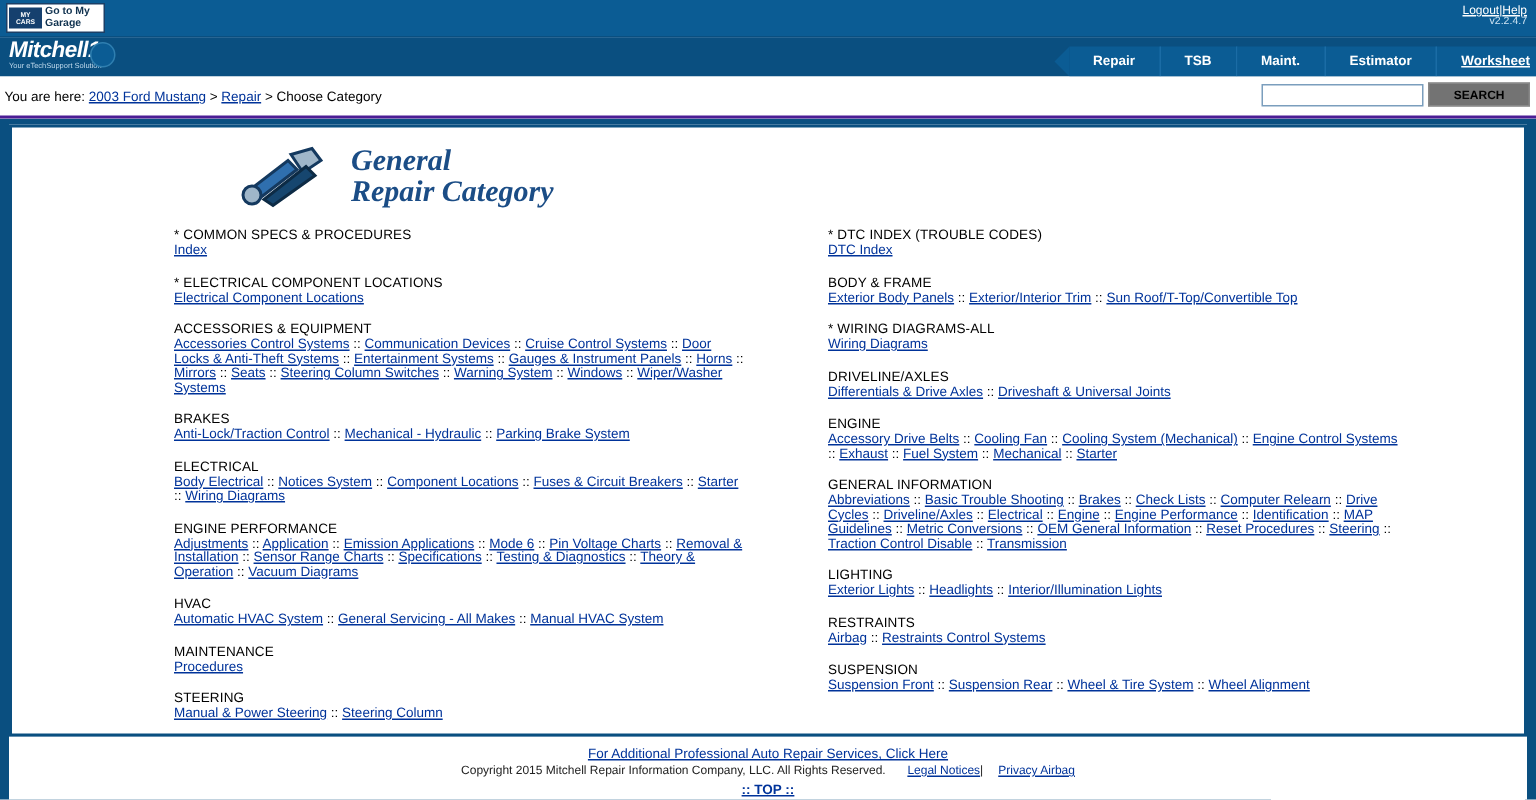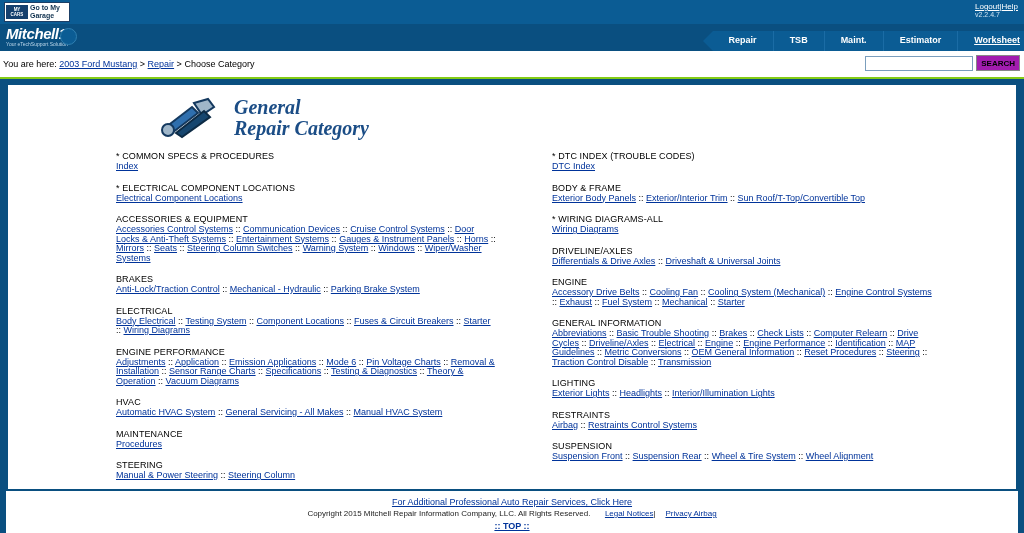--- a/index.html
+++ b/index.html
@@ -34,21 +34,21 @@
     background: #15406e; padding: 2px 1px;
     line-height: 5px; text-align: center;
     width: 22px;
   }
   .garage-text {
     font-size: 7px; line-height: 8px; font-weight: bold;
     color: #10324f; margin-left: 2px;
   }
   .top-right {
     position: absolute; right: 6px; top: 2px;
-    color: #ffffff; font-size: 8px;
+    text-align: right; color: #ffffff; font-size: 8px;
   }
   .top-right a { color: #ffffff; }
   .top-right .ver { font-size: 7px; color: #cfe4f3; text-decoration: none; }
 
   
   .brandbar {
     height: 26px;
     background: #0a4f80;
     position: relative;
   }
@@ -86,21 +86,21 @@
     text-align: center;
     white-space: nowrap;
   }
   .navtab:last-child { border-right: none; padding-right: 4px; text-decoration: underline; }
 
   
   .crumbrow {
     height: 28px;
     background: #ffffff;
     position: relative;
-    border-bottom: 2px solid #84cc16;
+    border-bottom: 2px solid #4c1d95;
   }
   .crumb {
     position: absolute; left: 3px; top: 8px;
     font-size: 9px; color: #000;
   }
   .crumb a { color: #00339a; }
   .searchbox {
     position: absolute; right: 4px; top: 4px;
     display: flex; align-items: center;
   }
@@ -109,22 +109,22 @@
     border: 1px solid #7b9ebd;
     font-size: 9px;
     padding: 0 2px;
   }
   .searchbox button {
     margin-left: 3px;
     height: 16px;
     font-size: 8px;
     font-weight: bold;
     border: 1px solid #888;
-    background: #a21caf;
-    padding: 0 4px;
+    background: #737373;
+    padding: 0 16px;
     cursor: pointer;
   }
 
   
   .page {
     background: #0a4f80;
     padding: 4px 6px 0 6px;
     height: 533px;
   }
   .content {
@@ -271,21 +271,21 @@
           <div class="group">
             <div class="group-head">ACCESSORIES &amp; EQUIPMENT</div>
             <div class="group-links"><a>Accessories Control Systems</a><span class="sep"> :: </span><a>Communication Devices</a><span class="sep"> :: </span><a>Cruise Control Systems</a><span class="sep"> :: </span><a>Door Locks &amp; Anti-Theft Systems</a><span class="sep"> :: </span><a>Entertainment Systems</a><span class="sep"> :: </span><a>Gauges &amp; Instrument Panels</a><span class="sep"> :: </span><a>Horns</a><span class="sep"> :: </span><a>Mirrors</a><span class="sep"> :: </span><a>Seats</a><span class="sep"> :: </span><a>Steering Column Switches</a><span class="sep"> :: </span><a>Warning System</a><span class="sep"> :: </span><a>Windows</a><span class="sep"> :: </span><a>Wiper/Washer Systems</a></div>
           </div>
           <div class="group">
             <div class="group-head">BRAKES</div>
             <div class="group-links"><a>Anti-Lock/Traction Control</a><span class="sep"> :: </span><a>Mechanical - Hydraulic</a><span class="sep"> :: </span><a>Parking Brake System</a></div>
           </div>
           <div class="group">
             <div class="group-head">ELECTRICAL</div>
-            <div class="group-links"><a>Body Electrical</a><span class="sep"> :: </span><a>Testing System</a><span class="sep"> :: </span><a>Component Locations</a><span class="sep"> :: </span><a>Fuses &amp; Circuit Breakers</a><span class="sep"> :: </span><a>Starter</a><span class="sep"> :: </span><a>Wiring Diagrams</a></div>
+            <div class="group-links"><a>Body Electrical</a><span class="sep"> :: </span><a>Notices System</a><span class="sep"> :: </span><a>Component Locations</a><span class="sep"> :: </span><a>Fuses &amp; Circuit Breakers</a><span class="sep"> :: </span><a>Starter</a><span class="sep"> :: </span><a>Wiring Diagrams</a></div>
           </div>
           <div class="group">
             <div class="group-head">ENGINE PERFORMANCE</div>
             <div class="group-links"><a>Adjustments</a><span class="sep"> :: </span><a>Application</a><span class="sep"> :: </span><a>Emission Applications</a><span class="sep"> :: </span><a>Mode 6</a><span class="sep"> :: </span><a>Pin Voltage Charts</a><span class="sep"> :: </span><a>Removal &amp; Installation</a><span class="sep"> :: </span><a>Sensor Range Charts</a><span class="sep"> :: </span><a>Specifications</a><span class="sep"> :: </span><a>Testing &amp; Diagnostics</a><span class="sep"> :: </span><a>Theory &amp; Operation</a><span class="sep"> :: </span><a>Vacuum Diagrams</a></div>
           </div>
           <div class="group">
             <div class="group-head">HVAC</div>
             <div class="group-links"><a>Automatic HVAC System</a><span class="sep"> :: </span><a>General Servicing - All Makes</a><span class="sep"> :: </span><a>Manual HVAC System</a></div>
           </div>
           <div class="group">

